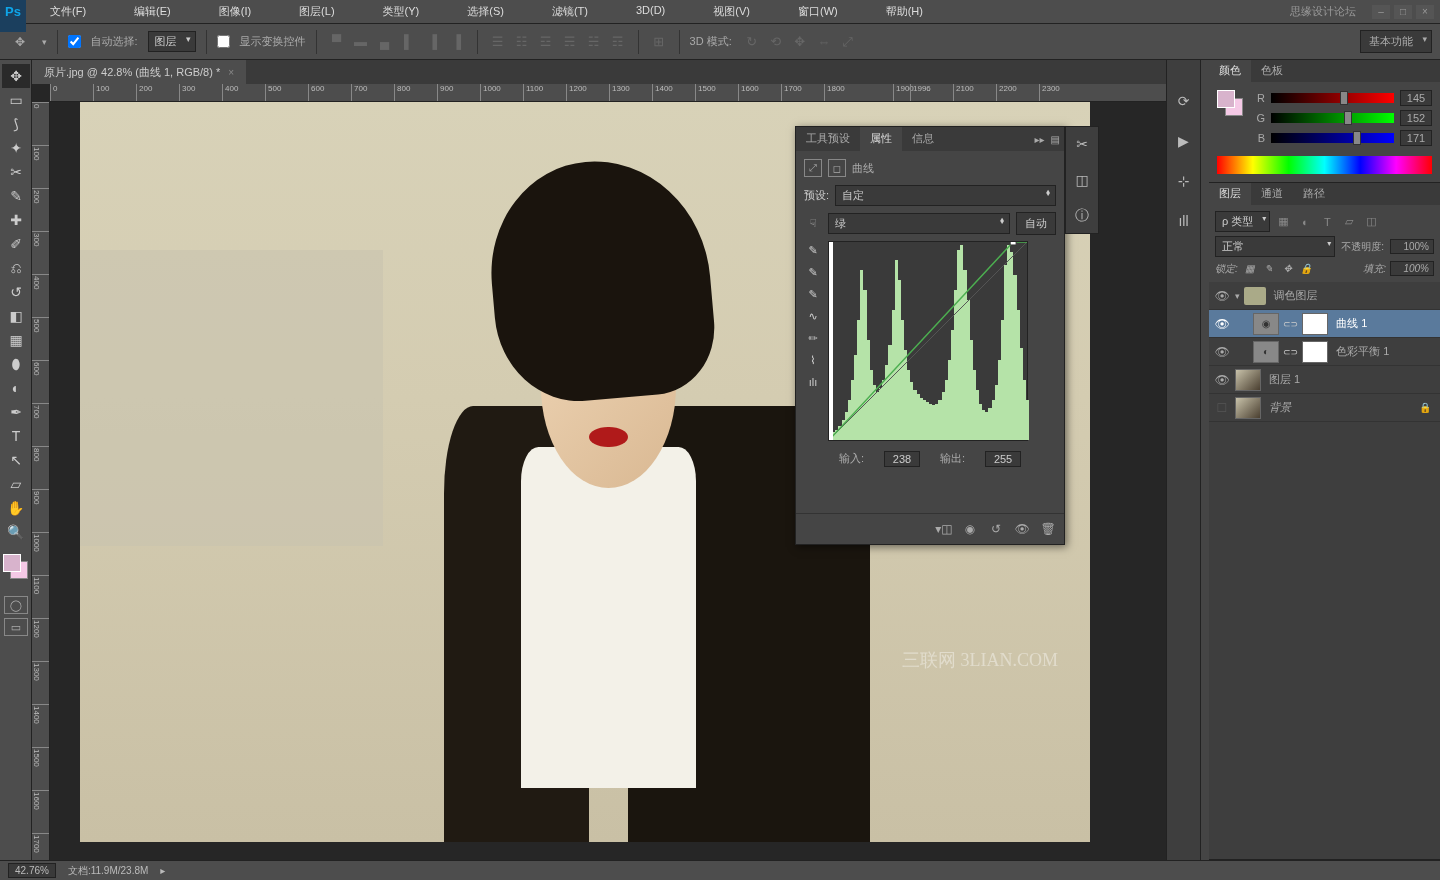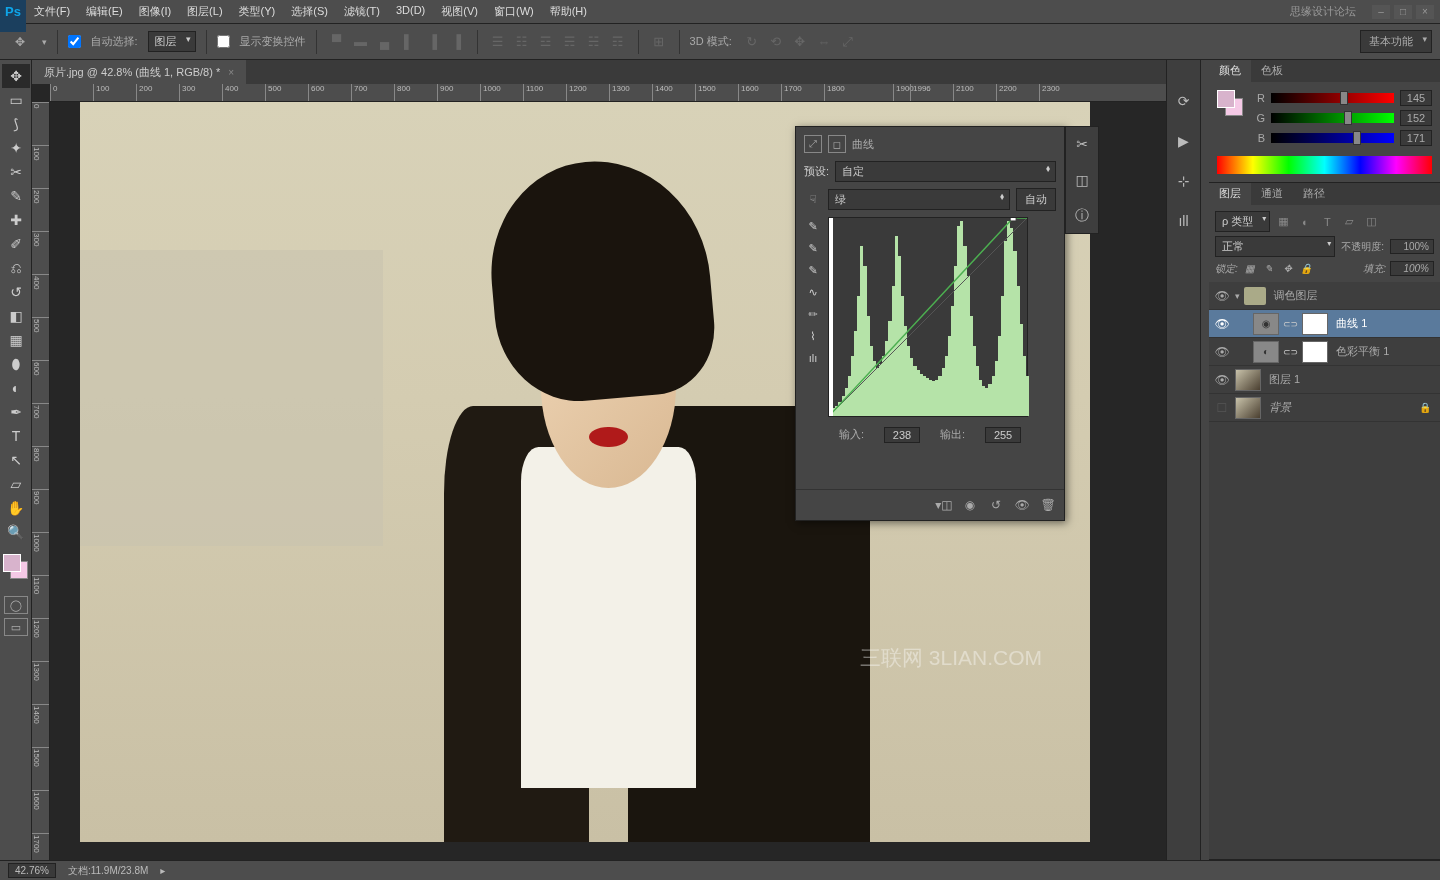--- a/index.html
+++ b/index.html
@@ -2,21 +2,21 @@
 <html><head>
 <meta charset="utf-8">
 <style>
 * { margin: 0; padding: 0; box-sizing: border-box; font-family: Arial, "Microsoft YaHei", sans-serif; user-select: none; }
 body { background: #3c3c3c; color: #aaa; font-size: 11px; overflow: hidden; width: 1440px; height: 880px; position: relative; }
 
 
 .menu-bar { background: #4d4d4d; height: 24px; display: flex; align-items: center; border-bottom: 1px solid #222; }
 .ps-logo { width: 26px; height: 40px; background: #1b3f5e; color: #0ea5e9; display: flex; align-items: center; justify-content: center; font-weight: bold; font-size: 13px; }
 .menu-items { display: flex; }
-.menu-item { padding: 4px 8px; color: #ddd; cursor: pointer; }
+.menu-item { padding: 4px 24px; color: #ddd; cursor: pointer; }
 .menu-right { margin-left: auto; color: #999; padding-right: 6px; display: flex; align-items: center; gap: 6px; }
 .window-controls { display: flex; gap: 4px; margin-left: 10px; }
 .win-btn { width: 18px; height: 14px; background: #555; display: flex; align-items: center; justify-content: center; font-size: 10px; cursor: pointer; }
 
 
 .options-bar { background: #4d4d4d; height: 36px; display: flex; align-items: center; padding: 0 8px; gap: 10px; border-bottom: 1px solid #222; }
 .tool-icon { width: 24px; height: 24px; display: flex; align-items: center; justify-content: center; font-size: 12px; }
 .opt-check { display: flex; align-items: center; gap: 10px; }
 .opt-select { background: #3a3a3a; border: 1px solid #222; color: #ccc; padding: 2px 18px 2px 6px; position: relative; }
 .opt-select::after { content: "▾"; position: absolute; right: 4px; font-size: 9px; }
@@ -52,21 +52,21 @@
 .canvas-viewport { flex: 1; background: #262626; position: relative; overflow: hidden; }
 .photo { position: absolute; left: 30px; top: 0; width: 1010px; height: 740px; background: linear-gradient(to bottom, #d8d2b8 0%, #d4ccb1 40%, #c9c0a5 100%); }
 .photo-figure { position: absolute; left: 36%; top: 8%; width: 48%; height: 92%; }
 .hair { position: absolute; left: 10%; top: 0; width: 45%; height: 35%; background: #1a140d; border-radius: 50% 55% 30% 40%; transform: rotate(-5deg); }
 .face { position: absolute; left: 20%; top: 18%; width: 28%; height: 30%; background: linear-gradient(135deg, #f0d7b8, #d9b892); border-radius: 45% 45% 50% 50%; }
 .lips { position: absolute; left: 30%; top: 39%; width: 8%; height: 3%; background: #b01a1a; border-radius: 50%; }
 .shirt { position: absolute; left: 16%; top: 42%; width: 36%; height: 50%; background: #f3f1e8; border-radius: 10% 10% 0 0; }
 .blazer-l { position: absolute; left: 0; top: 36%; width: 30%; height: 64%; background: #201a12; border-radius: 20% 0 0 0; }
 .blazer-r { position: absolute; left: 38%; top: 36%; width: 50%; height: 64%; background: #1a150e; border-radius: 0 20% 0 0; }
 .bg-building { position: absolute; left: 0; top: 20%; width: 30%; height: 40%; background: rgba(200,195,175,0.6); }
-.watermark { position: absolute; right: 48px; bottom: 170px; color: rgba(255,255,255,0.4); font-size: 21px; font-family: Liberation Sans, sans-serif; }
+.watermark { position: absolute; right: 32px; bottom: 170px; color: rgba(255,255,255,0.4); font-size: 18px; font-family: Liberation Serif, serif; }
 
 
 .props-panel { position: absolute; left: 795px; top: 126px; width: 270px; background: #454545; border: 1px solid #222; box-shadow: 2px 2px 8px rgba(0,0,0,0.5); }
 .props-tabs { display: flex; background: #3a3a3a; height: 24px; }
 .props-tab { padding: 4px 10px; font-size: 11px; color: #aaa; cursor: pointer; }
 .props-tab.active { background: #454545; color: #ddd; }
 .props-tabs-right { margin-left: auto; display: flex; align-items: center; padding-right: 4px; gap: 6px; font-size: 10px; }
 .props-body { padding: 8px; }
 .props-type { display: flex; align-items: center; gap: 6px; margin-bottom: 8px; }
 .props-type-icon { width: 18px; height: 18px; border: 1px solid #888; display: flex; align-items: center; justify-content: center; font-size: 10px; }
@@ -451,20 +451,29 @@
   </div>
 </div>
 
 <div class="status-bar">
   <div class="status-field">42.76%</div>
   <span>文档:11.9M/23.8M</span>
   <span>▸</span>
 </div>
 
 <div class="props-panel">
+  <div class="props-tabs">
+    <div class="props-tab">工具预设</div>
+    <div class="props-tab active">属性</div>
+    <div class="props-tab">信息</div>
+    <div class="props-tabs-right">
+      <span>▸▸</span>
+      <span>▤</span>
+    </div>
+  </div>
   <div class="props-body">
     <div class="props-type">
       <div class="props-type-icon">⤢</div>
       <div class="props-type-icon">◻</div>
       <span>曲线</span>
     </div>
     <div class="props-row">
       <span class="props-label">预设:</span>
       <div class="props-select">自定</div>
     </div>

